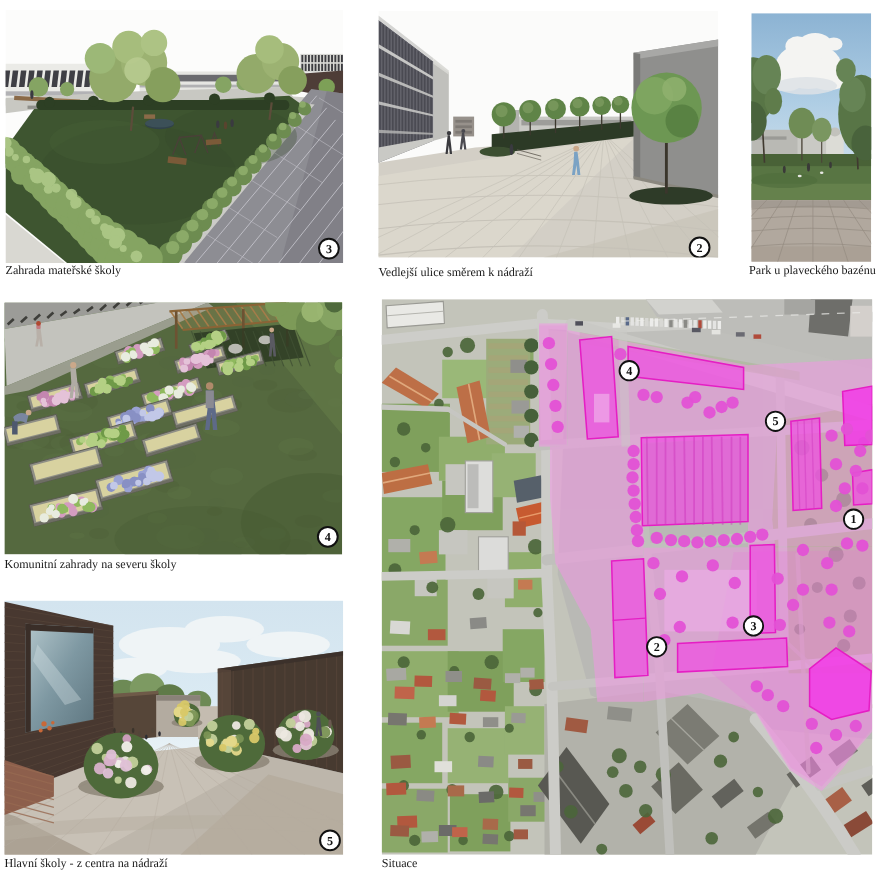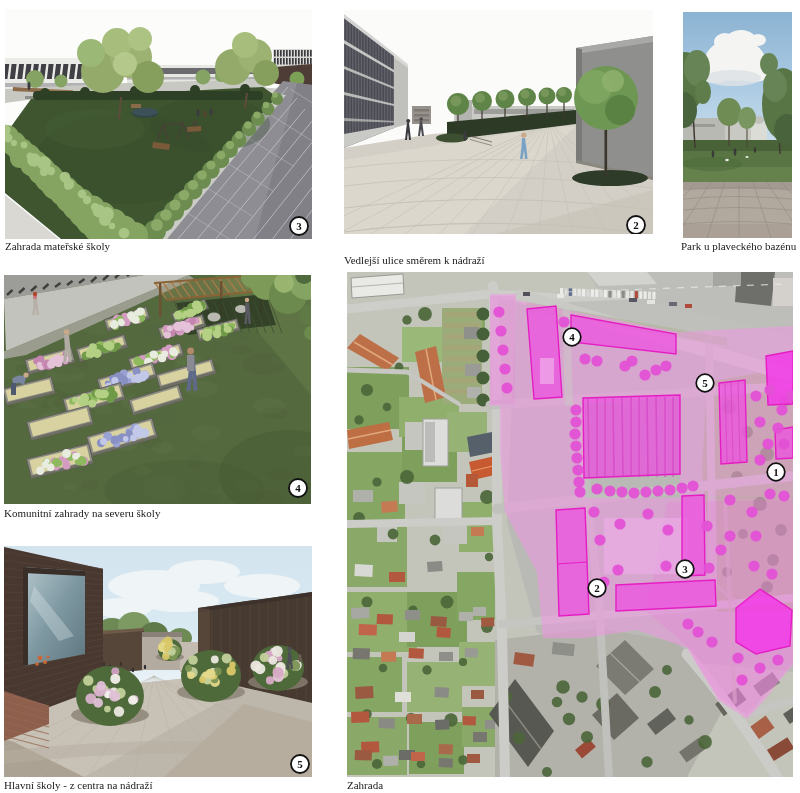--- a/index.html
+++ b/index.html
@@ -342,21 +342,21 @@
             <ellipse cx="121" cy="126" rx="1.6" ry="5" fill="#3a3a40"></ellipse>
             <line x1="126" y1="126" x2="148" y2="132" stroke="#5a544c" stroke-width="0.9" opacity="0.8"></line>
             <line x1="126" y1="129.5" x2="148" y2="135.5" stroke="#5a544c" stroke-width="0.8" opacity="0.7"></line>
           </g>
           <g>
             <circle cx="292" cy="215" r="9" fill="#fff" stroke="#111" stroke-width="1.8"></circle>
             <text x="292" y="219" font-size="11" font-weight="bold" font-family="Liberation Serif,serif" text-anchor="middle" fill="#111">2</text>
           </g>
         </g>
       </svg></div>
-<div class="cap" style="left:344px;top:254px">Vedlejší ulice směrem k nádraží</div>
+<div class="cap" style="left:344px;top:242px">Vedlejší ulice směrem k nádraží</div>
 
 <div class="panel" style="left:683px;top:12px;width:109px;height:226px"><svg width="109" height="226" viewBox="0 0 109 226">
         <defs>
           <linearGradient id="p3sky" x1="0" y1="0" x2="0" y2="1">
             <stop offset="0" stop-color="#8cb3d3"></stop>
             <stop offset="0.55" stop-color="#aecde4"></stop>
             <stop offset="1" stop-color="#cfe0ec"></stop>
           </linearGradient>
         </defs>
         <rect x="0" y="0" width="109" height="145" fill="url(#p3sky)"></rect>
@@ -1545,13 +1545,13 @@
         </g>
         <g>
           <circle cx="250" cy="316" r="8.8" fill="#fff" stroke="#111" stroke-width="1.7"></circle>
           <text x="250" y="319.8" font-size="11" font-weight="bold" font-family="Liberation Serif,serif" text-anchor="middle" fill="#111">2</text>
         </g>
         <g>
           <circle cx="338" cy="297" r="8.8" fill="#fff" stroke="#111" stroke-width="1.7"></circle>
           <text x="338" y="300.8" font-size="11" font-weight="bold" font-family="Liberation Serif,serif" text-anchor="middle" fill="#111">3</text>
         </g>
       </svg></div>
-<div class="cap" style="left:347px;top:779px">Zahrada</div>
+<div class="cap" style="left:347px;top:779px">Situace</div>
 </div>
 </body></html>

